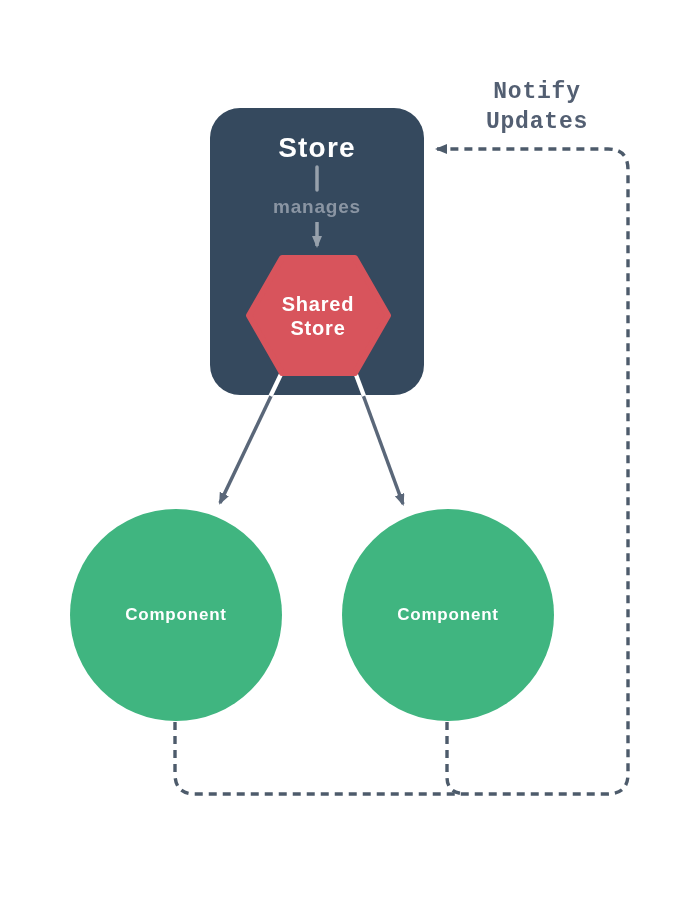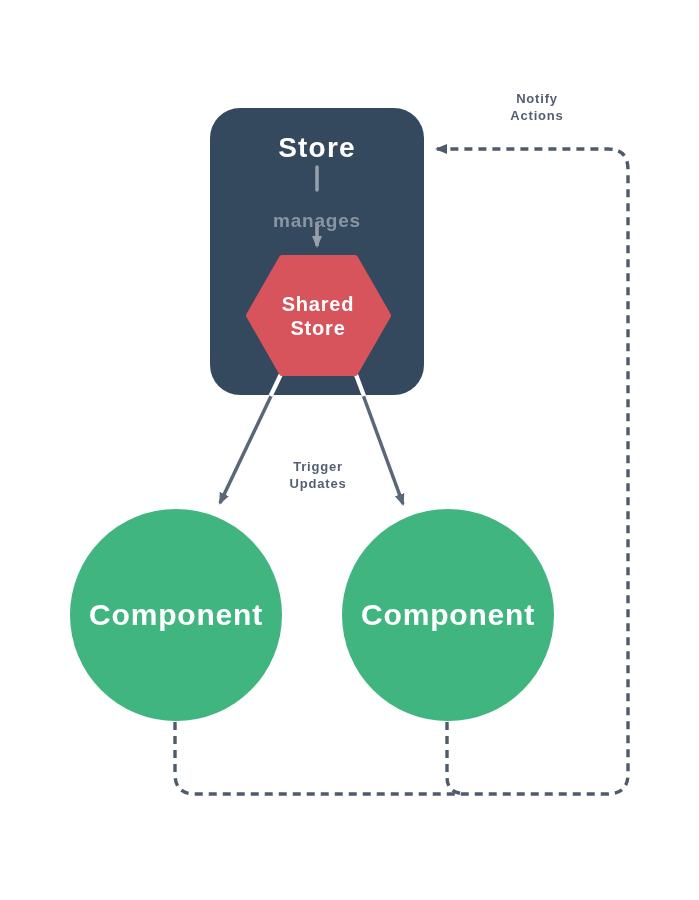--- a/index.html
+++ b/index.html
@@ -17,22 +17,22 @@
     transform: translate(-50%, -50%);
     font-weight: 700;
     text-align: center;
     white-space: nowrap;
     line-height: 1.32;
     letter-spacing: 0.8px;
   }
   .lbl-store    { font-size: 28px; color: #ffffff; letter-spacing: 1.2px; }
   .lbl-manages  { font-size: 19px; color: var(--muted-text, #8A95A3); }
   .lbl-state    { font-size: 20px; color: #ffffff; line-height: 1.18; }
-  .lbl-component{ font-size: 30px; color: #ffffff; }
-  .lbl-edge     { font-size: 13px; color: var(--label-text, #535F72); }
+  .lbl-component{ font-size: 17px; color: #ffffff; }
+  .lbl-edge     { font-size: 23px; color: var(--label-text, #535F72); font-family: Liberation Mono, monospace; }
 </style>
 </head>
 <body>
 
 <div class="stage">
 
   <svg width="699" height="900" viewBox="0 0 699 900">
     <defs>
       <marker id="arrow-slate" markerUnits="userSpaceOnUse" markerWidth="14" markerHeight="12" refX="10" refY="5" orient="auto">
         <path d="M0,0 L12,5 L0,10 Z" style="fill:var(--line, #5A6779)"></path>
@@ -61,34 +61,30 @@
     <circle cx="176" cy="615" r="106" style="fill:var(--component-bg, #40B580)"></circle>
     <circle cx="448" cy="615" r="106" style="fill:var(--component-bg, #40B580)"></circle>
 
     <path d="M 175,722 L 175,774 Q 175,794 195,794 L 607,794 Q 628,794 628,774 L 628,170 Q 628,149 608,149 L 437,149" fill="none" style="stroke:var(--dashed-line, #4D5B6B)" stroke-width="3.4" stroke-dasharray="8 6" marker-end="url(#arrow-dash)"></path>
 
     <path d="M 447,722 L 447,777 Q 447,792 462,793.5" fill="none" style="stroke:var(--dashed-line, #4D5B6B)" stroke-width="3.4" stroke-dasharray="8 6"></path>
   </svg>
 
   <div class="lbl lbl-store" style="left:317px; top:148px;">Store</div>
 
-  <div class="lbl lbl-manages" style="left:317px; top:221px;">manages</div>
+  <div class="lbl lbl-manages" style="left:317px; top:207px;">manages</div>
 
   <div class="lbl lbl-state" style="left:318px; top:317px;">
     <div>Shared</div>
     <div>Store</div>
   </div>
 
-  <div class="lbl lbl-edge" style="left:318px; top:475px;">
-    <div>Trigger</div>
-    <div>Updates</div>
-  </div>
 
   <div class="lbl lbl-edge" style="left:537px; top:107px;">
     <div>Notify</div>
-    <div>Actions</div>
+    <div>Updates</div>
   </div>
 
   <div class="lbl lbl-component" style="left:176px; top:615px;">Component</div>
 
   <div class="lbl lbl-component" style="left:448px; top:615px;">Component</div>
 
 </div>
 
 </body></html>

